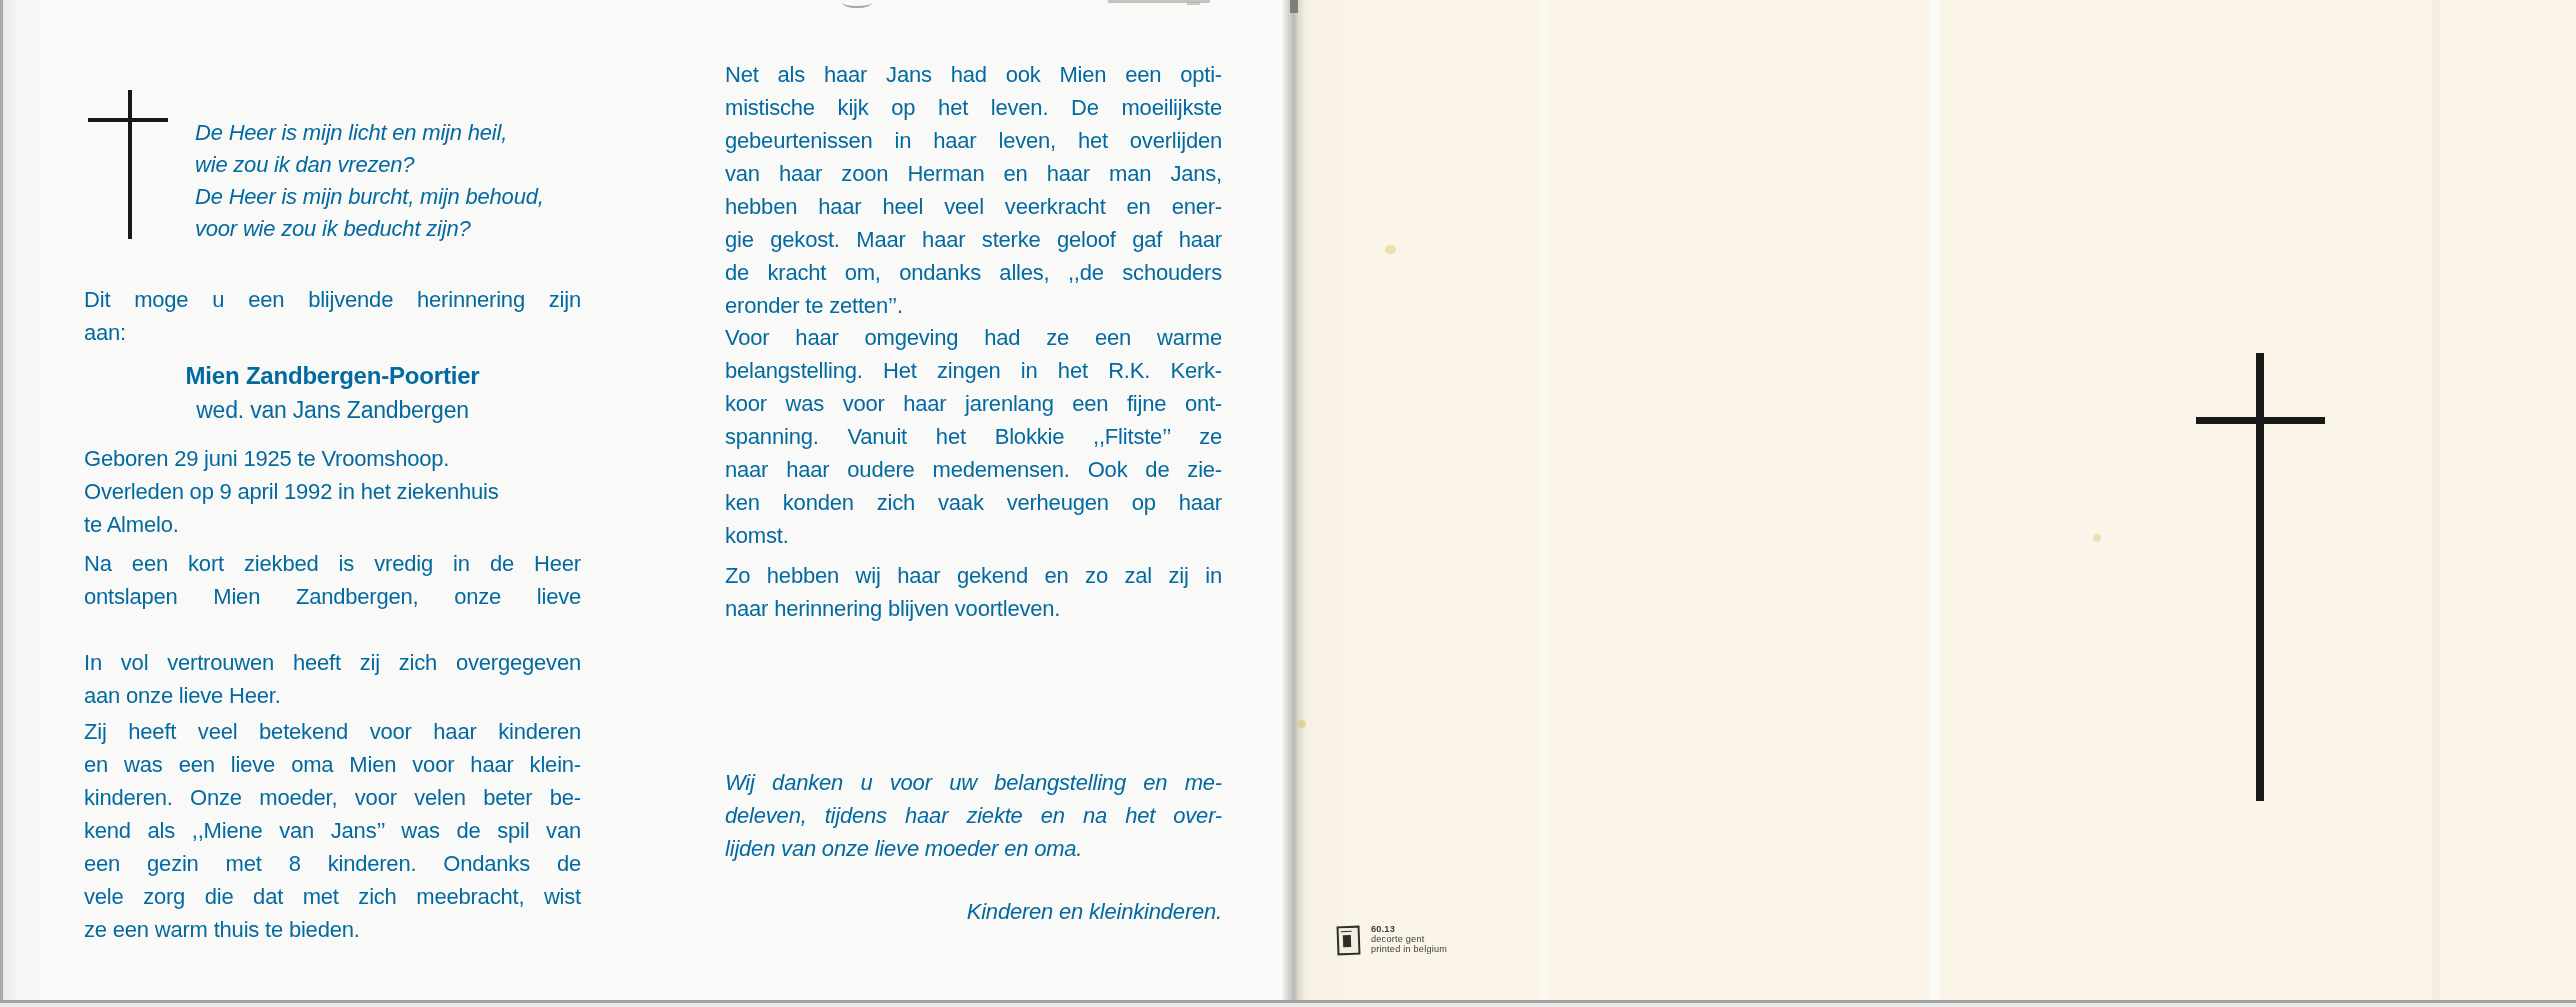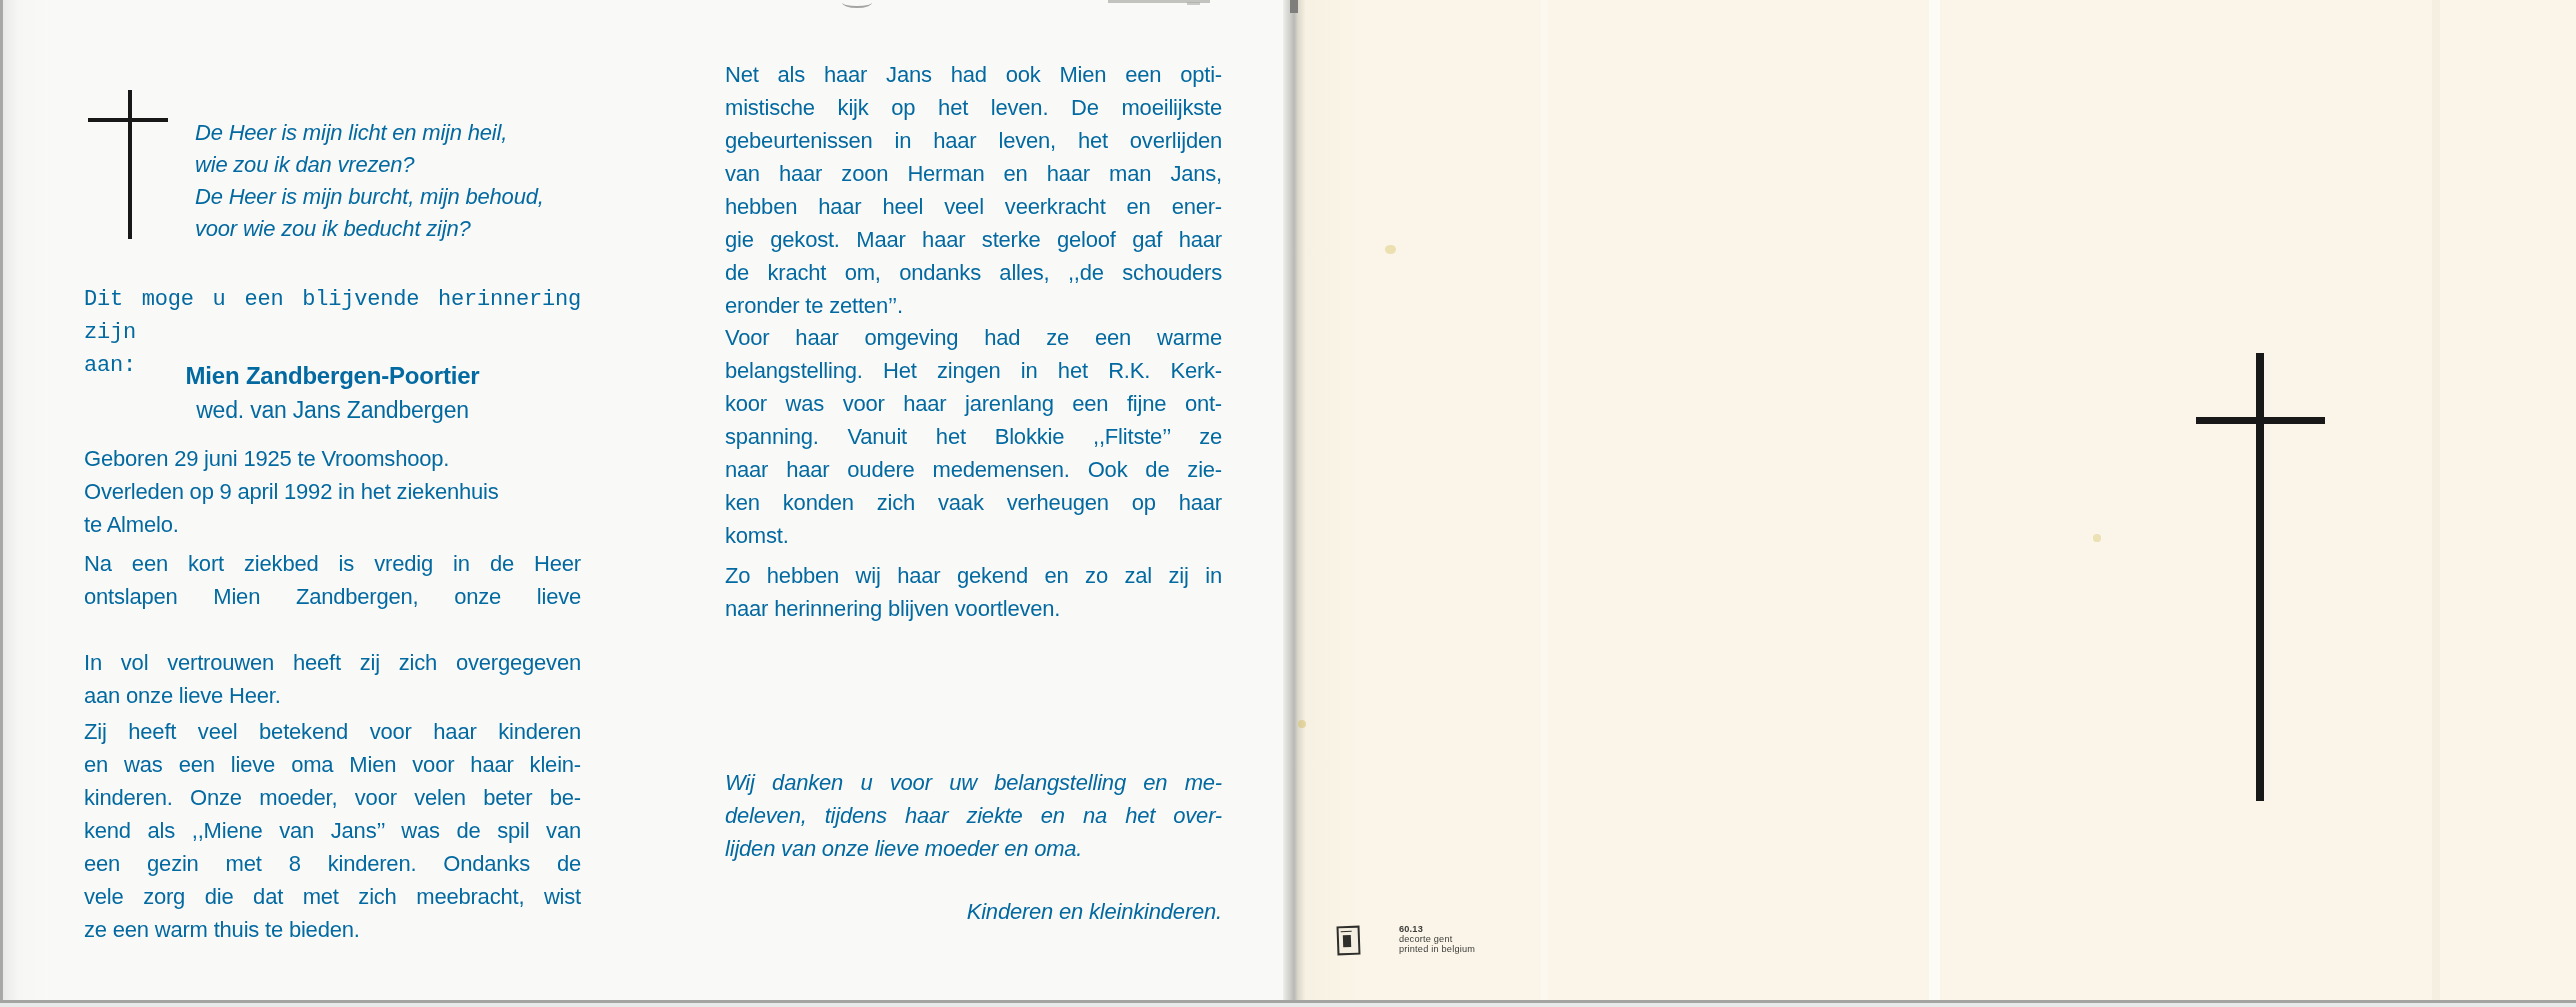--- a/index.html
+++ b/index.html
@@ -46,39 +46,39 @@
   .clh { left:88px; top:118px; width:80px; height:4.2px; }
   .crv { left:2256px; top:353px; width:7.6px;   height:448px; }
   .crh { left:2196px; top:417px; width:129px; height:6.7px; }
   
   .block { position:absolute; width:497px; font-size:22px; line-height:33px; letter-spacing:-0.2px; color:#0369a1; }
   .block .line { display:block; }
   .just .line { text-align:justify; text-align-last:justify; }
   .just .line.last { text-align-last:left; }
   .italic { font-style:italic; }
   .verse { left:195px; top:117px; width:470px; line-height:32px; font-style:italic; }
-  .intro   { left:84px; top:283px;font-family:Liberation Mono, monospace; }
+  .intro   { left:84px; top:283px; }
   .name    { left:84px; top:359px; text-align:center; font-weight:bold; font-size:24px; }
   .widow   { left:84px; top:394px; text-align:center; font-size:23px; }
   .geboren { left:84px; top:442px; }
   .passing { left:84px; top:547px; }
   .trust   { left:84px; top:646px; }
   .family  { left:84px; top:715px; }
   .optimism { left:725px; top:58px;  }
   .community{ left:725px; top:321px; }
   .memory   { left:725px; top:559px; }
   .thanks   { left:725px; top:766px; }
   .signature{ left:725px; top:895px; text-align:right; }
   
   .pm-icon { position:absolute; left:1337px; top:926px; width:18.5px; height:25px;
              border:2.5px solid #2e2e2c; background:#f3eedf; transform:rotate(-2deg); }
   .pm-fold { position:absolute; left:1.7px; top:-0.8px; width:11.8px; height:4.2px; border-bottom:1.7px solid #2e2e2c; }
   .pm-inner{ position:absolute; left:4.2px; top:6.7px; width:7.6px; height:12.6px; background:#2e2e2c; }
   .pm-text { position:absolute; left:1371px; top:924px; font-size:9.2px; line-height:10px;
-             color:#3c3c3a; letter-spacing:0.2px;margin-left:28px; }
+             color:#3c3c3a; letter-spacing:0.2px; }
   .pm-text .code { font-weight:bold; }
 </style>
 </head>
 <body>
 
 <div class="scan">
 
   <div class="page-left"></div>
   <div class="fold"></div>
   <div class="page-right"></div>

